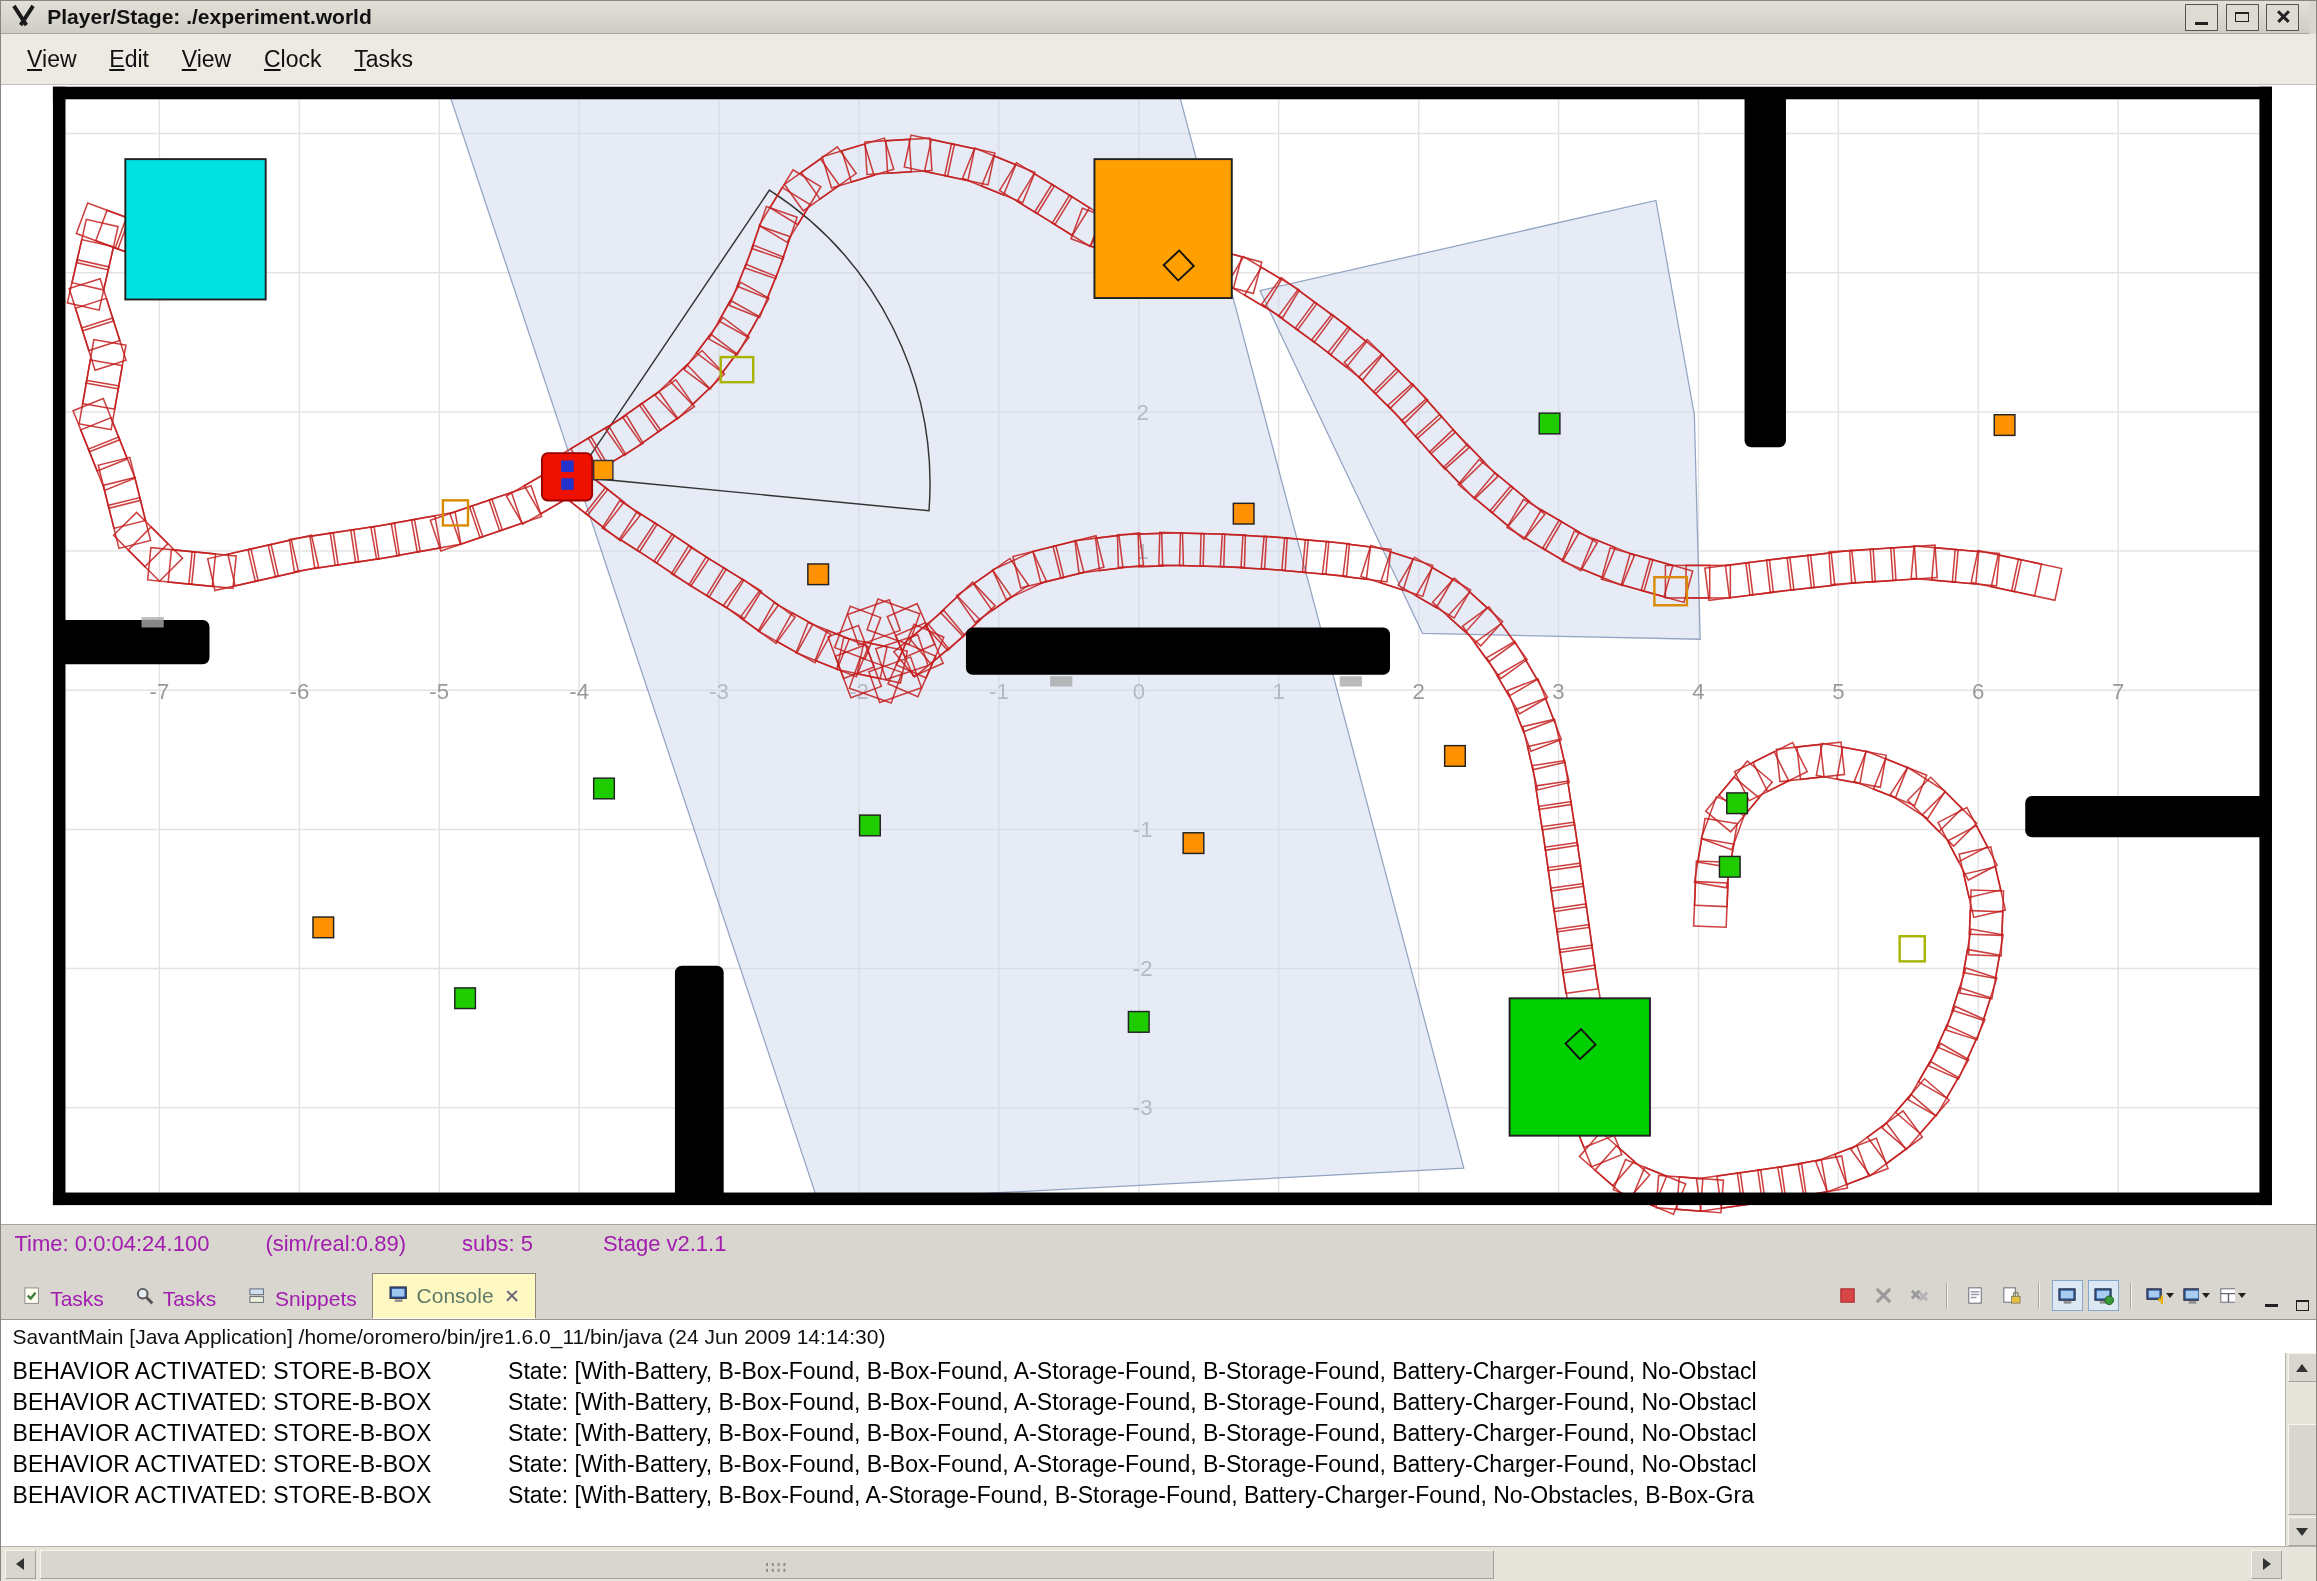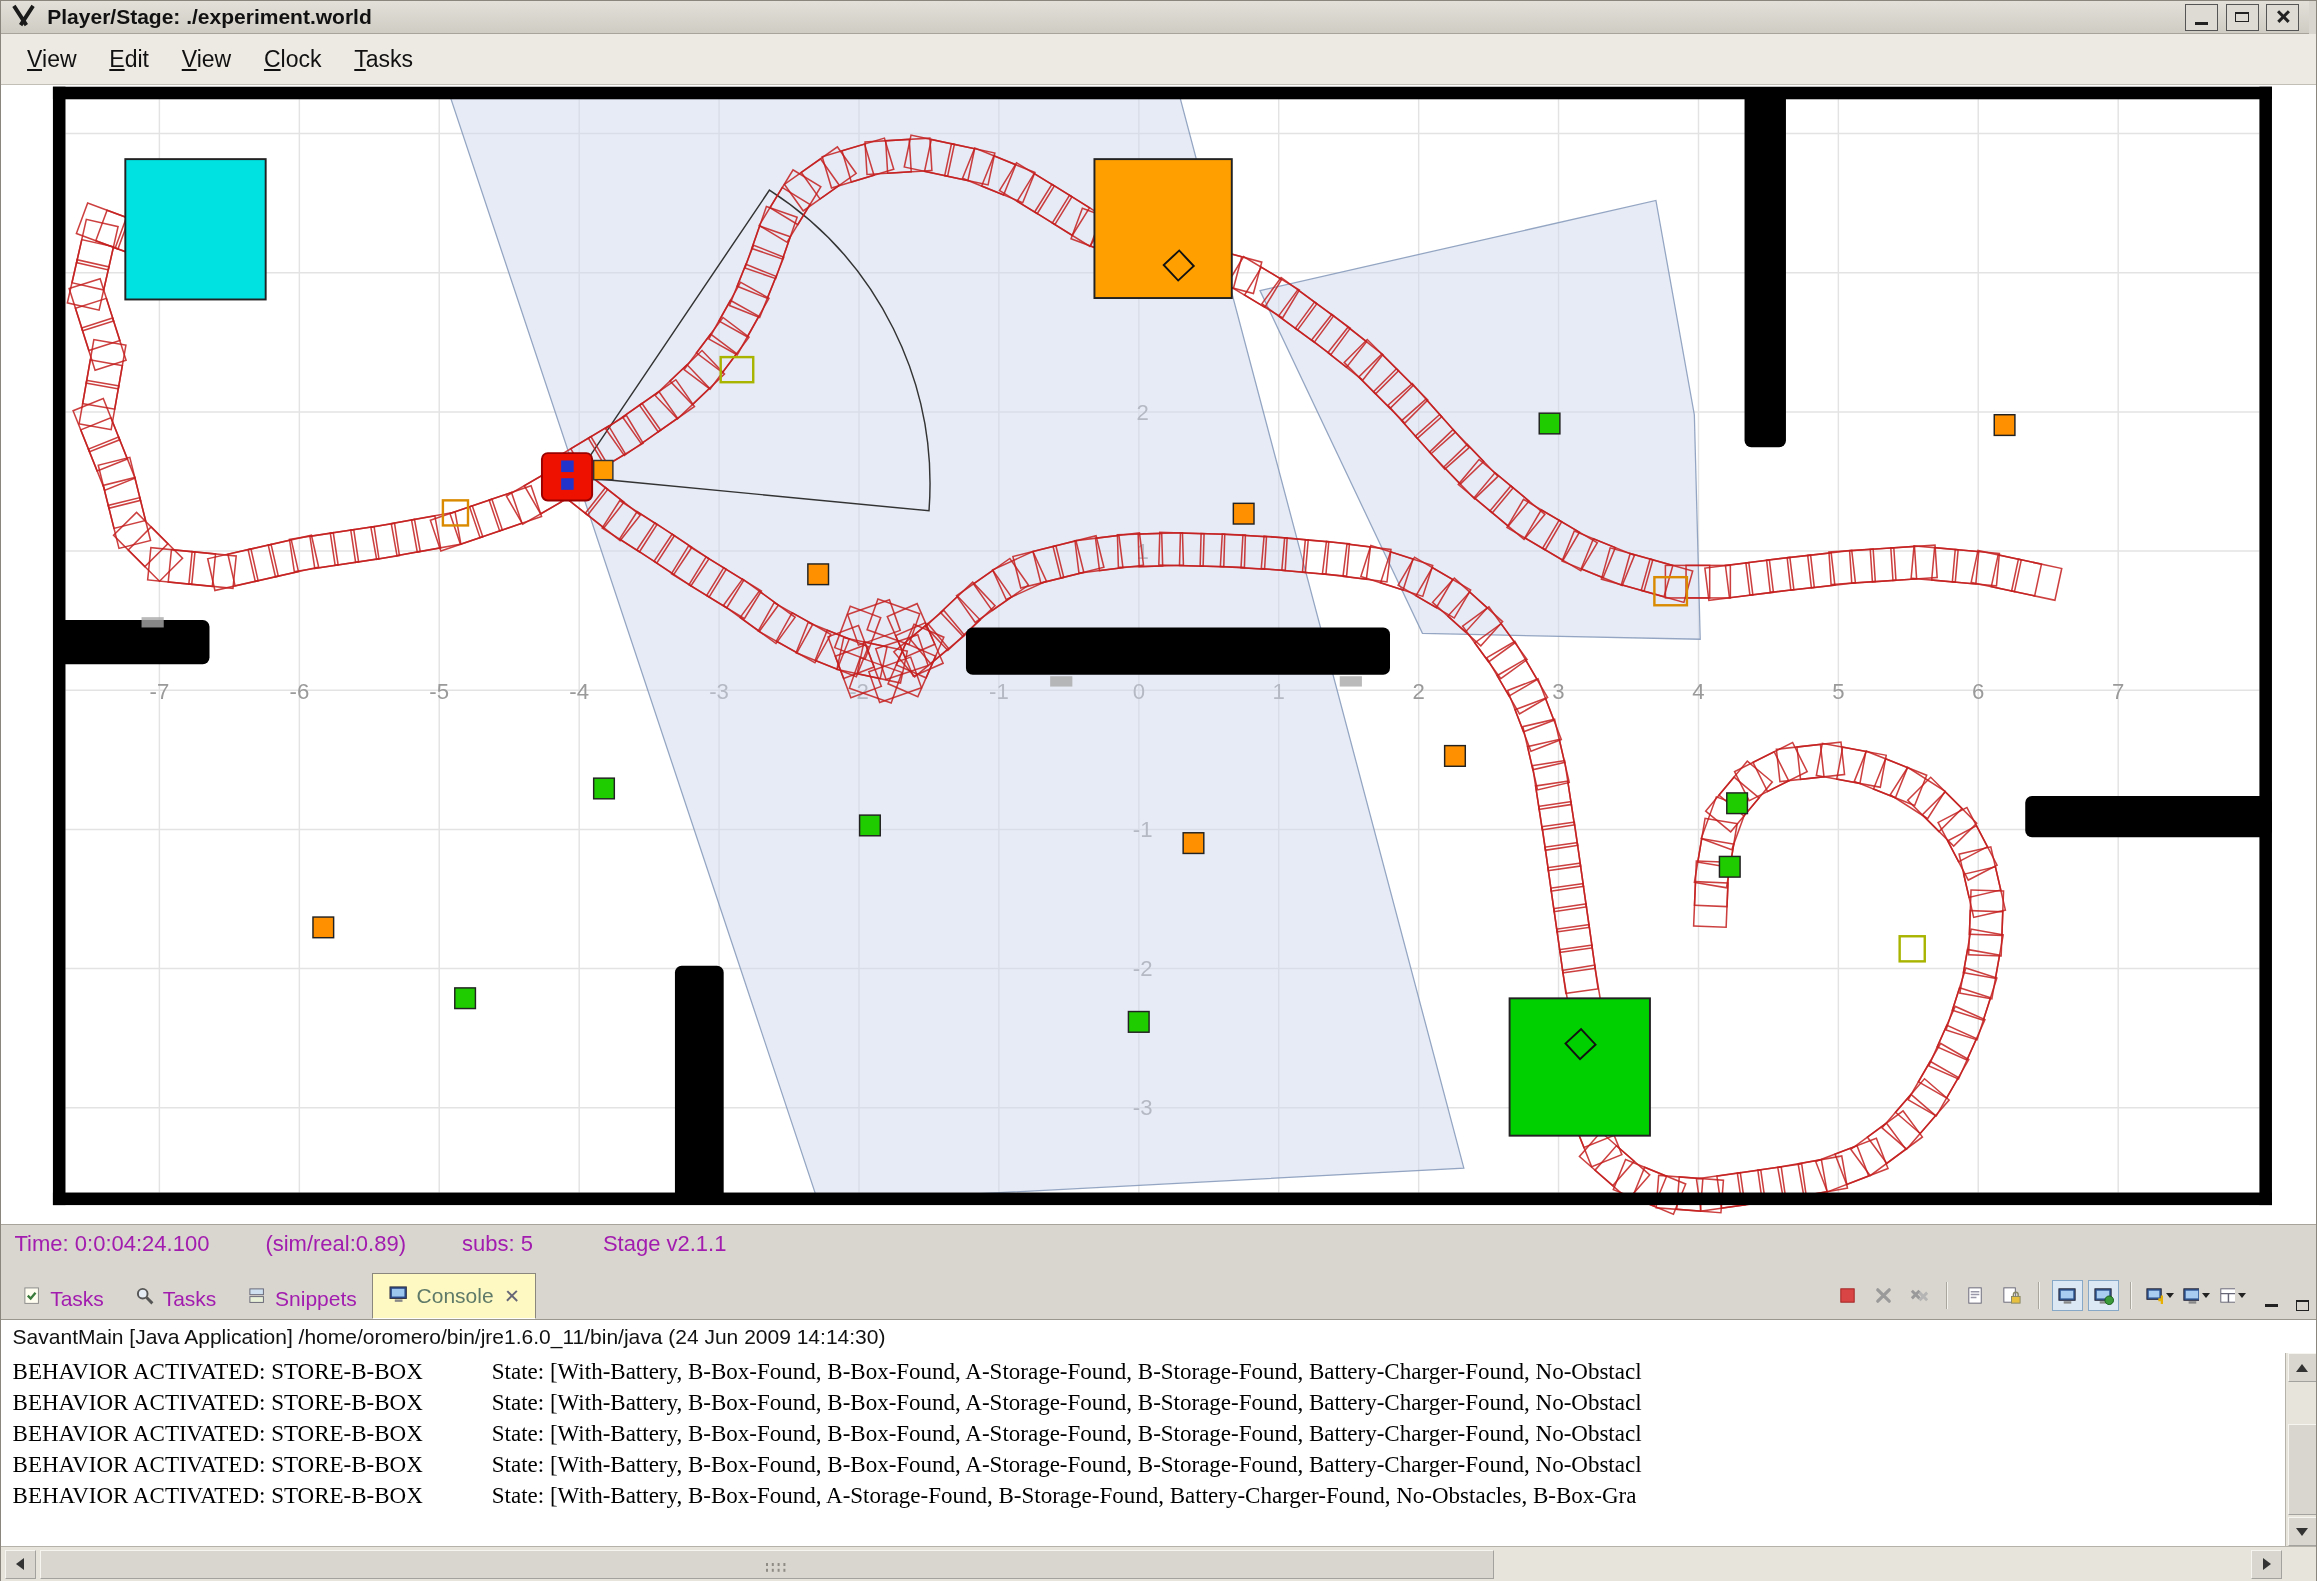--- a/index.html
+++ b/index.html
@@ -49,21 +49,21 @@
   .tbtn{width:31px;height:31px;display:flex;align-items:center;justify-content:center;border:1px solid transparent;background:transparent;padding:0;}
   .tbtn.toggled{background:#dcE9f5;border:1px solid #88a8c8;}
   .tsep{width:1px;height:27px;background:#aaa79f;border-right:1px solid #f4f2ec;margin:0 6.8px;}
   .dd{width:0;height:0;border-left:4.8px solid transparent;border-right:4.8px solid transparent;border-top:5.8px solid #222;margin-left:2.9px;}
   .panel-ctl{width:27px;height:27px;display:flex;align-items:center;justify-content:center;margin-left:3.9px;}
 
   
   .console-header{position:absolute;top:1319px;left:0;width:2317px;height:33px;background:#fff;
                   font-size:21px;line-height:33px;padding-left:11.6px;color:#111;box-sizing:border-box;white-space:pre;}
   .console-body{position:absolute;top:1352px;left:0;width:2284px;height:193px;background:#fff;
-                font-family:Liberation Serif, serif;font-size:23px;line-height:31px;
+                font-family:Liberation Sans, sans-serif;font-size:23px;line-height:31px;
                 padding:2.9px 0 0 11.6px;box-sizing:border-box;overflow:hidden;}
   .console-line{white-space:pre;height:31px;color:#000;}
 
   
   .vscroll{position:absolute;top:1352px;left:2284px;width:33px;height:193px;background:#e7e4dc;border-left:1px solid #b5b2aa;box-sizing:border-box;}
   .hscroll{position:absolute;top:1545px;left:0;width:2317px;height:35px;background:#e7e4dc;border-top:1px solid #b5b2aa;box-sizing:border-box;}
   .sc-btn{position:absolute;background:#d9d6cf;border:1.9px outset #f7f5ef;display:flex;align-items:center;justify-content:center;box-sizing:border-box;}
   .tri-up{width:0;height:0;border-left:6.8px solid transparent;border-right:6.8px solid transparent;border-bottom:8.7px solid #333;}
   .tri-down{width:0;height:0;border-left:6.8px solid transparent;border-right:6.8px solid transparent;border-top:8.7px solid #333;}
   .tri-left{width:0;height:0;border-top:6.8px solid transparent;border-bottom:6.8px solid transparent;border-right:8.7px solid #333;}

